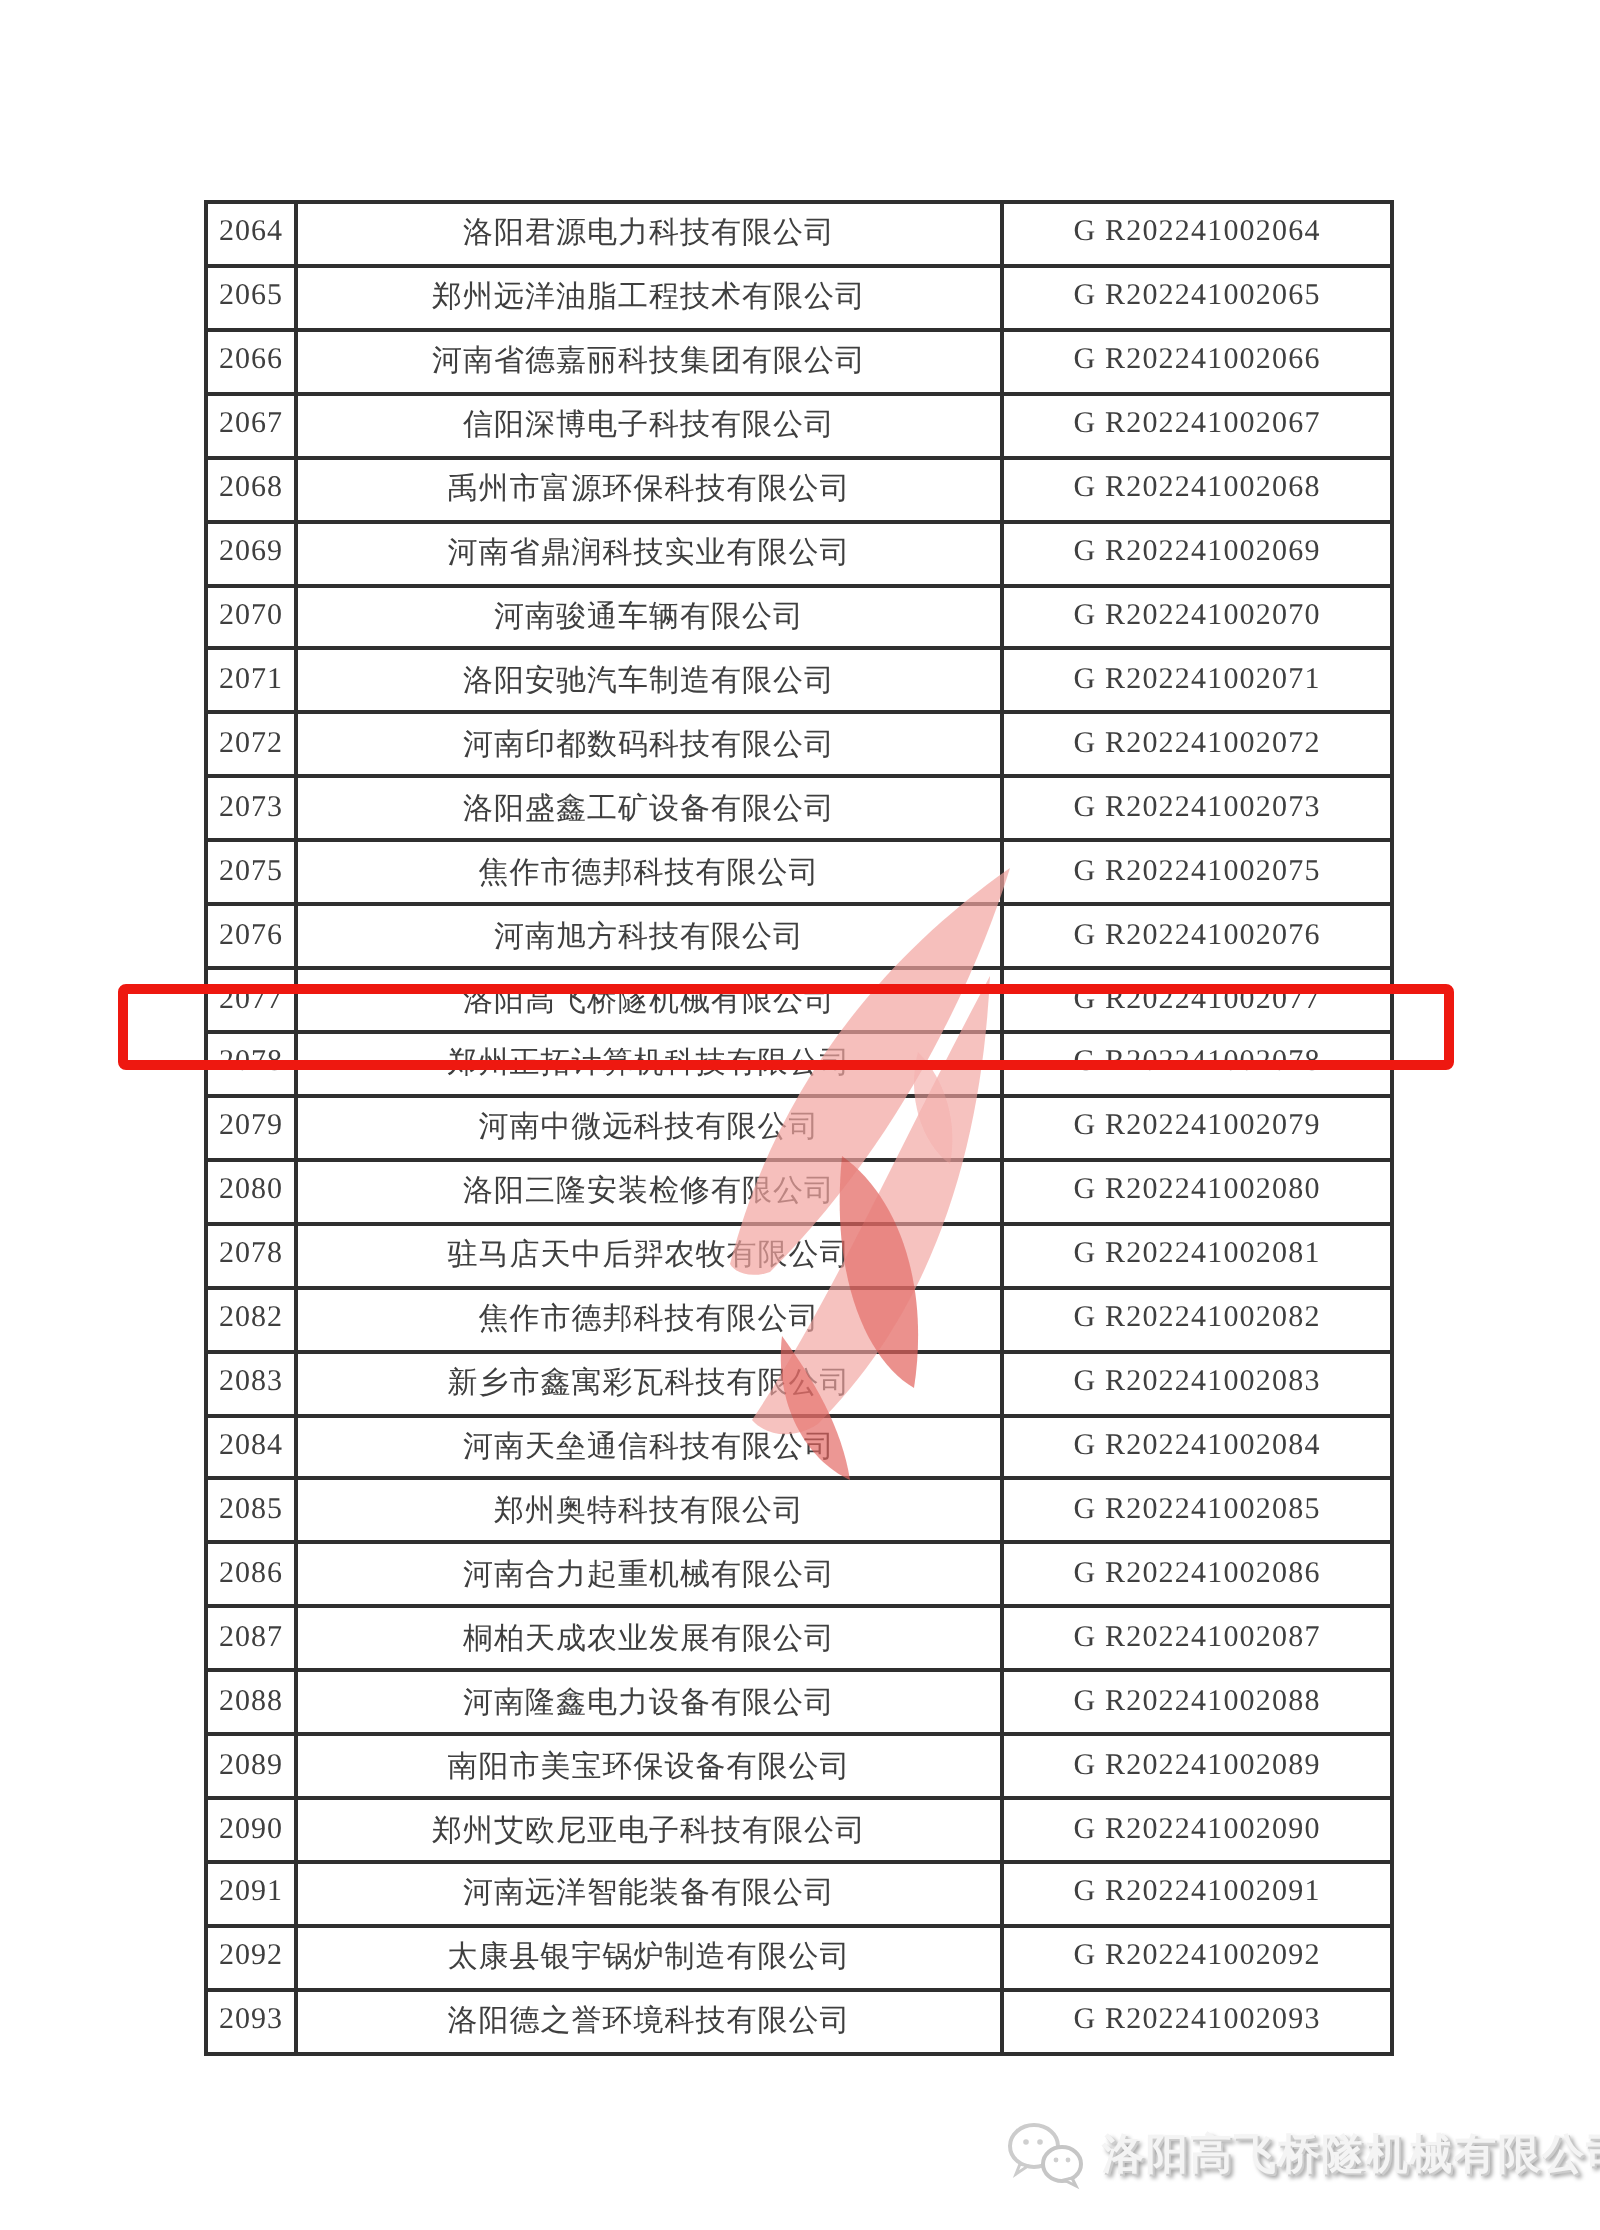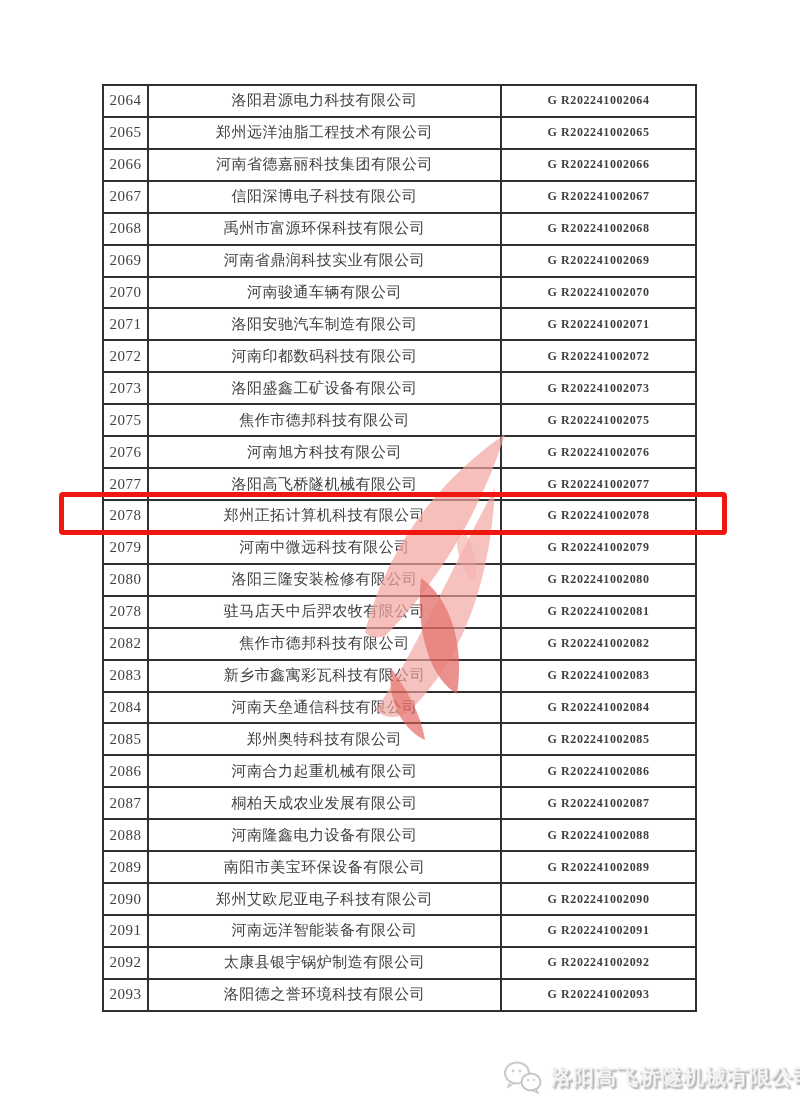--- a/index.html
+++ b/index.html
@@ -6,38 +6,38 @@
   .page{
     position:relative;
     width:800px;height:1115px;
     background:#ffffff;
     overflow:hidden;
     font-family:"Liberation Serif","DejaVu Serif",serif;
   }
   
   table.company-table{
     position:absolute;
-    left:102px;top:84px;
+    left:102px;top:100px;
     width:593px;height:928px;
     border-collapse:collapse;
     table-layout:fixed;
   }
   table.company-table td{
     border:2px solid #2f2f2f;
     text-align:center;
     vertical-align:middle;
     padding:0;
     color:#3f3f3f;
     overflow:hidden;
     white-space:nowrap;
   }
   table.company-table tr{height:30.93px;}
   td.col-no{font-size:15px;letter-spacing:.5px;}
   td.col-name{font-size:15px;letter-spacing:.5px;}
-  td.col-code{font-size:12px;letter-spacing:.6px;font-weight:bold;}
+  td.col-code{font-size:15px;letter-spacing:.6px;}
   
   .watermark{
     position:absolute;
     left:363px;top:430px;
     width:150px;height:316px;
     pointer-events:none;
   }
   
   .highlight-box{
     position:absolute;

